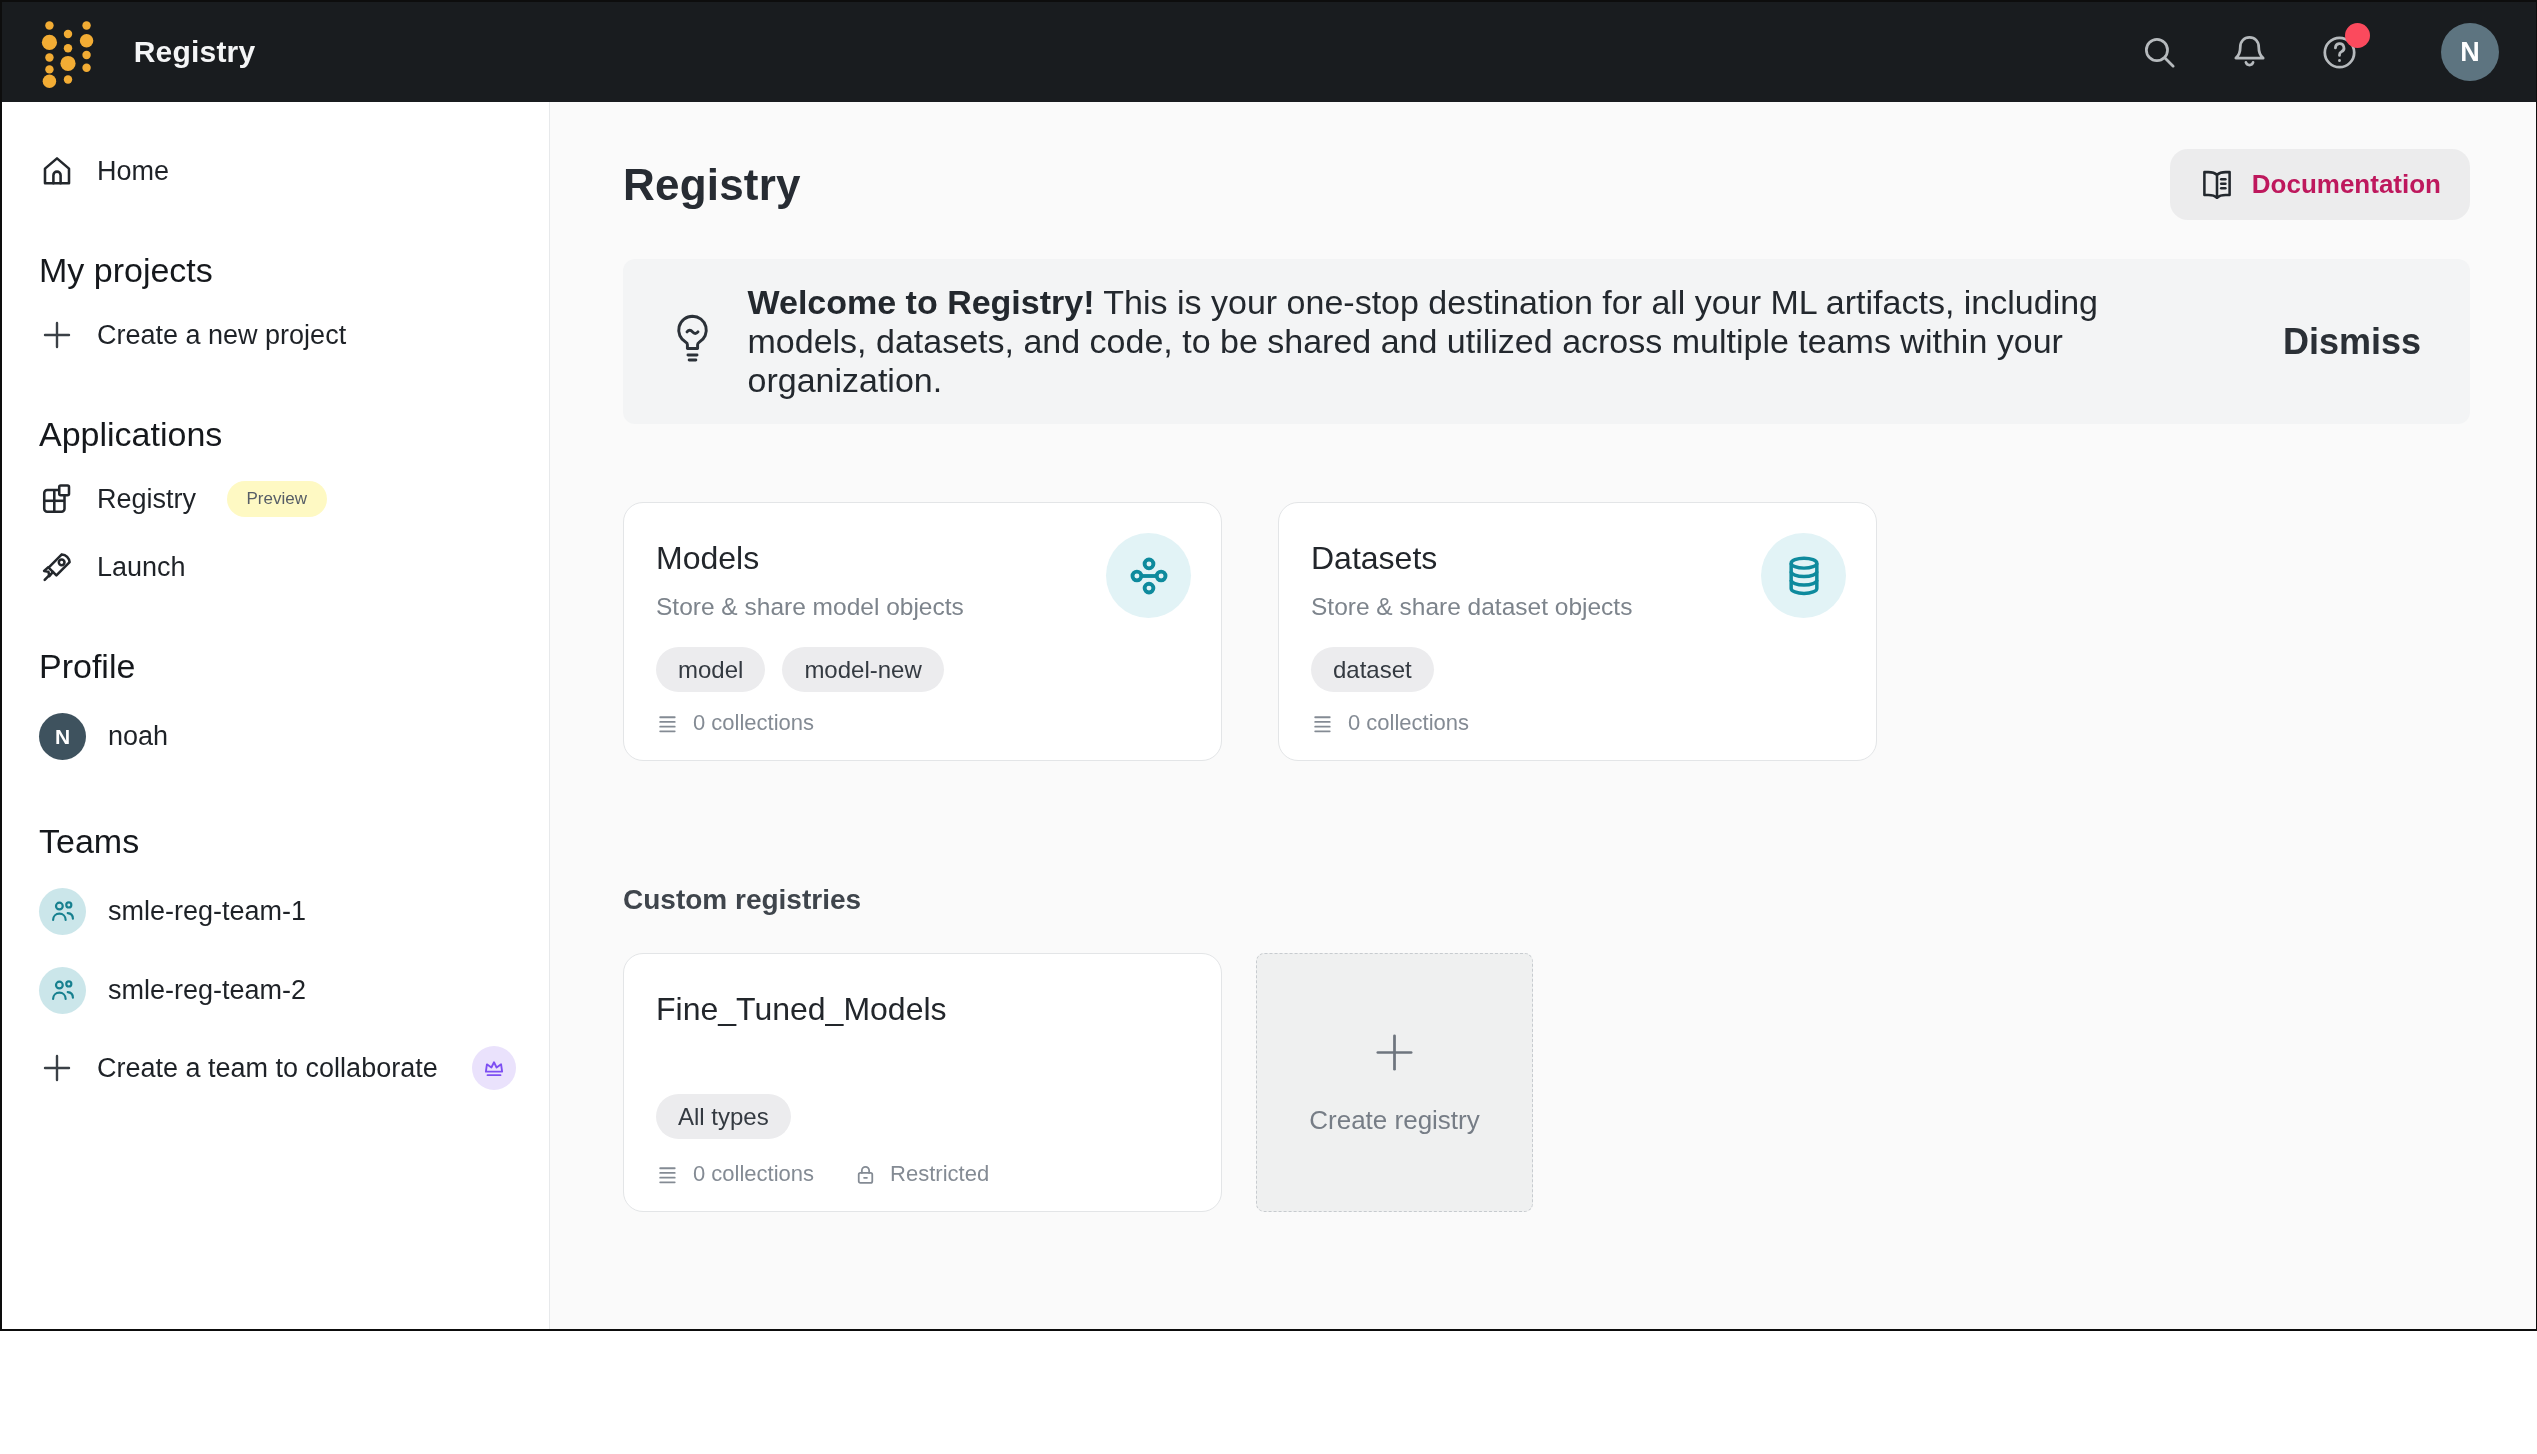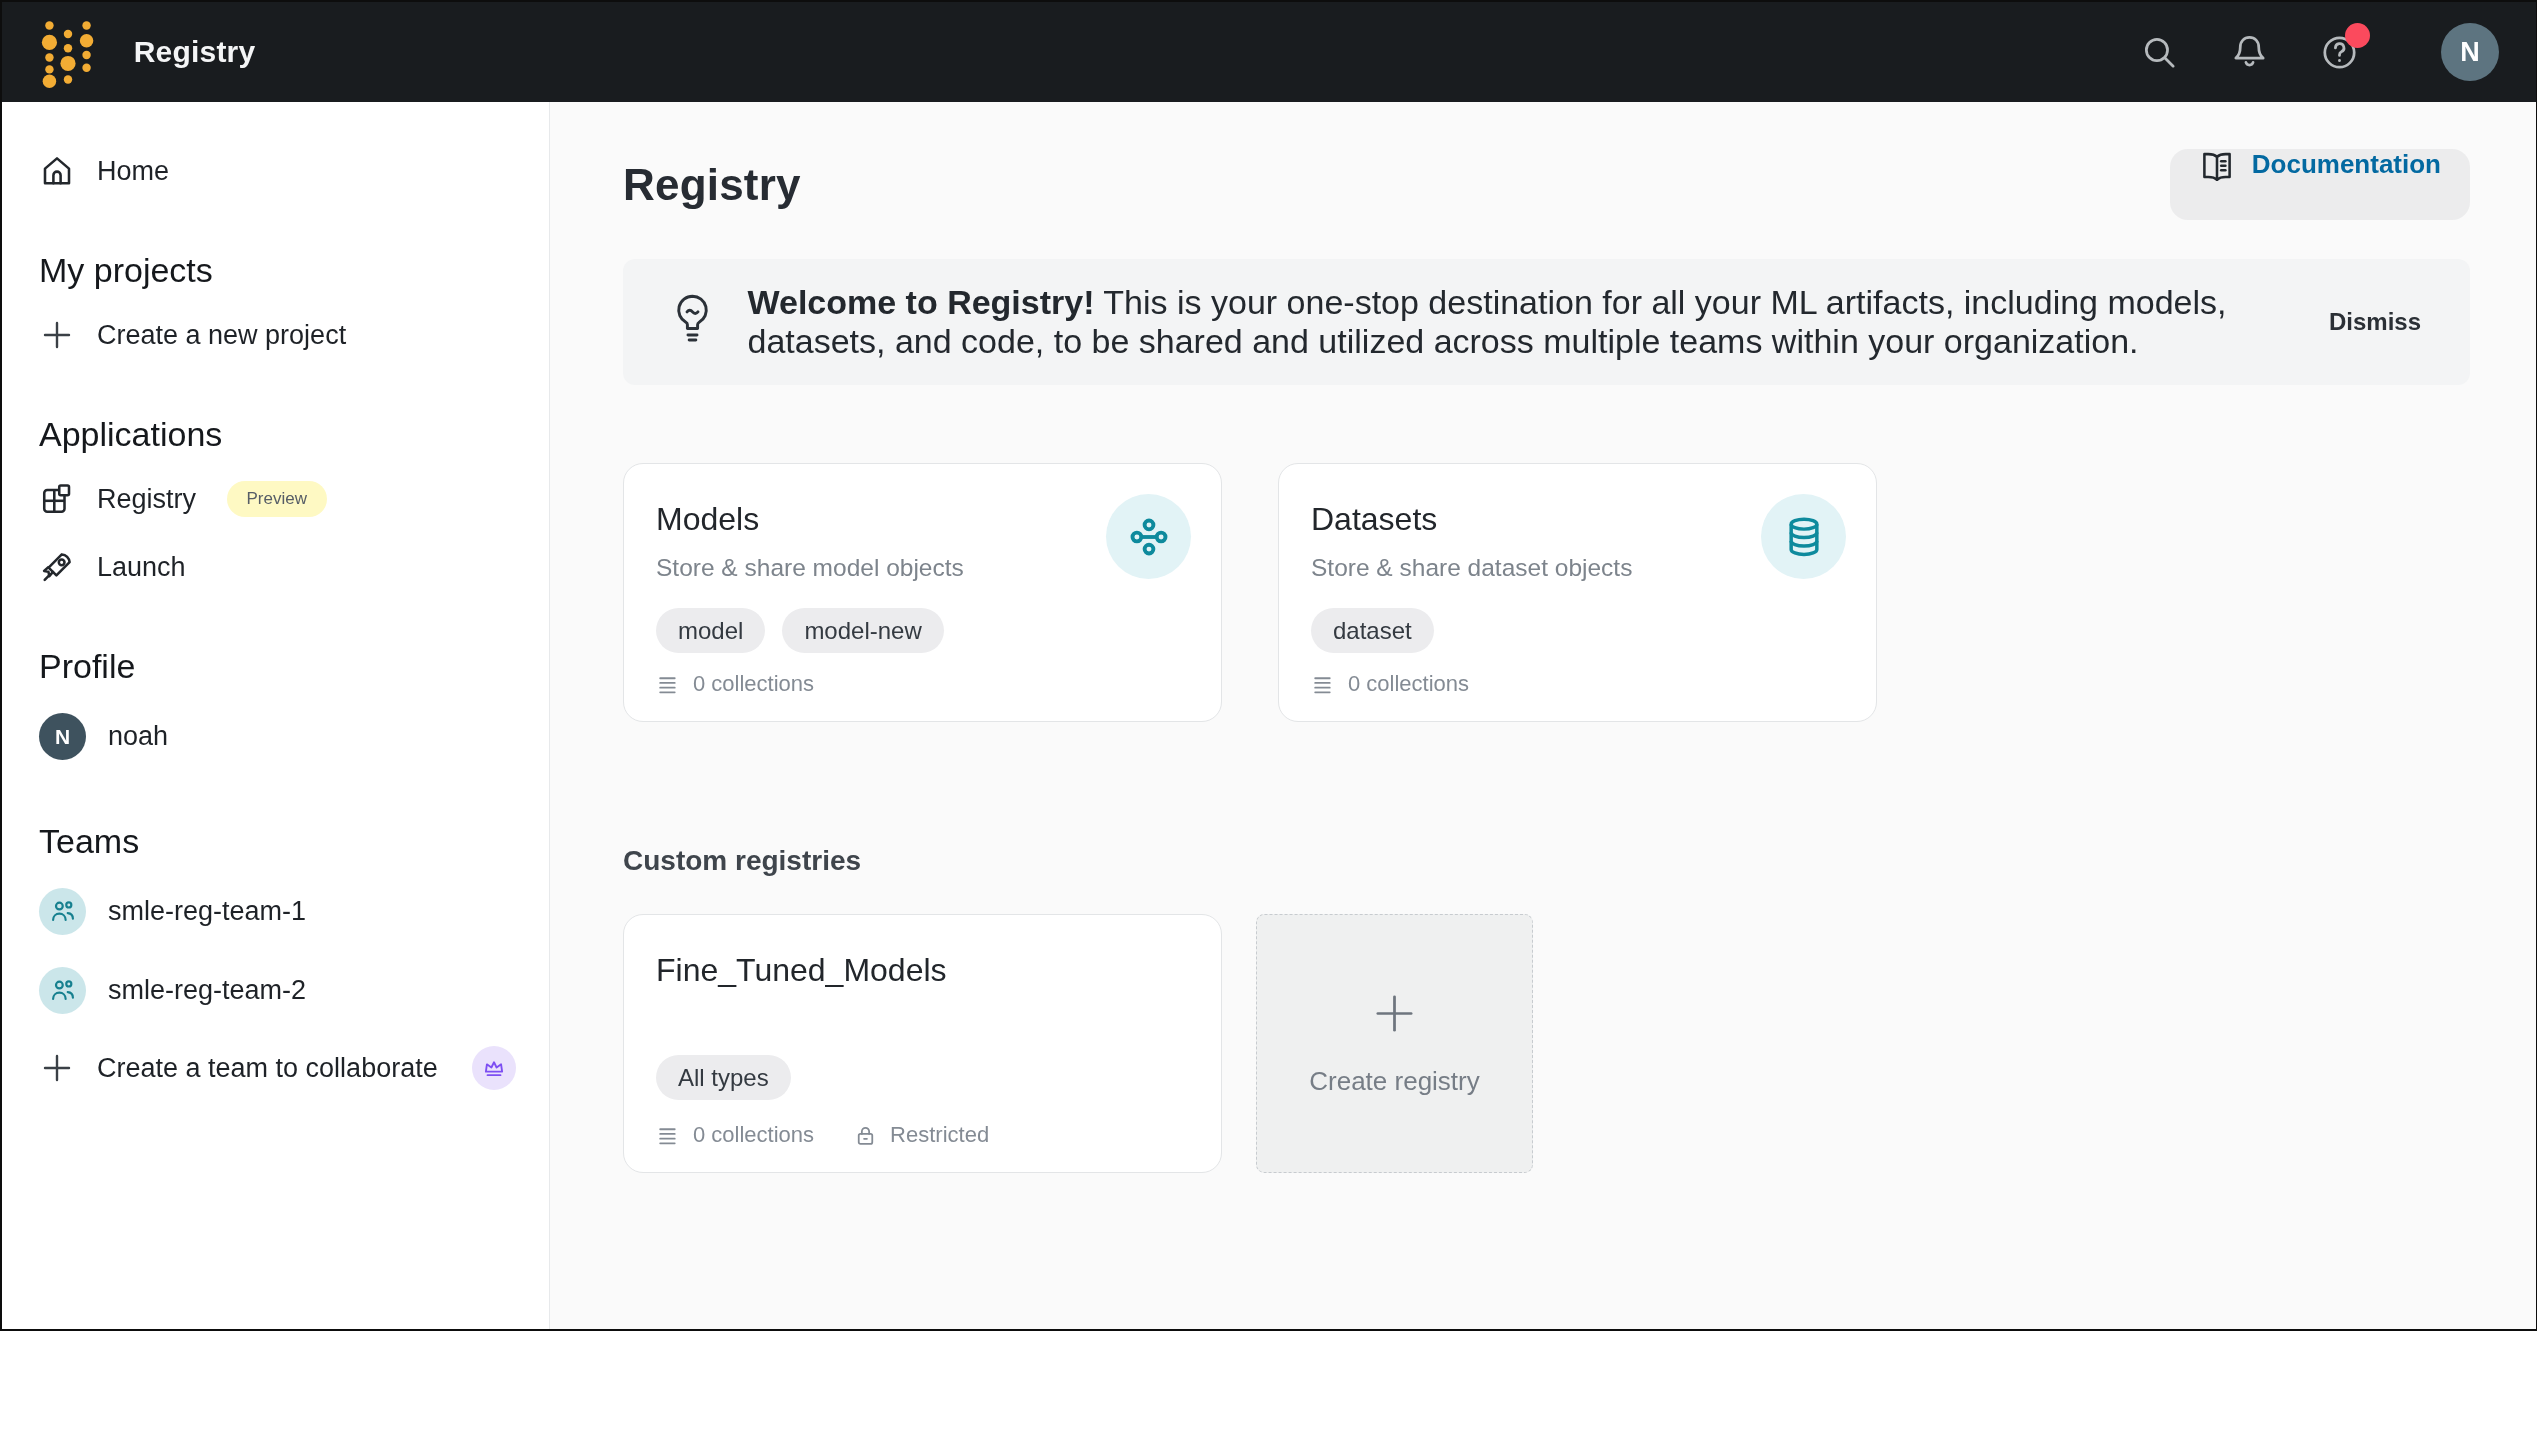--- a/index.html
+++ b/index.html
@@ -33,31 +33,31 @@
   .mini-avatar { width:47px; height:47px; border-radius:50%; background:#3e525e; color:#fff; font-size:21px; font-weight:600;
                  display:flex; align-items:center; justify-content:center; flex:0 0 47px; }
   .team-avatar { width:47px; height:47px; border-radius:50%; background:#cbe6ea; display:flex; align-items:center; justify-content:center; flex:0 0 47px; }
   .team-avatar svg { width:29px; height:29px; }
   .crown-badge { width:44px; height:44px; border-radius:50%; background:#eae2fc; display:flex; align-items:center; justify-content:center; margin-left:12px; }
   .crown-badge svg { width:25px; height:25px; }
 
   
   .main-header { display:flex; align-items:center; justify-content:space-between; }
   .page-title { font-size:44px; font-weight:600; color:#272c33; letter-spacing:0.2px; }
-  .doc-btn { display:flex; gap:17px; background:#ececed; border:none; border-radius:18px; height:71px;
-             padding:0 29px; font-size:26px; font-weight:700; color:#0369a1; cursor:pointer; font-family:inherit; }
+  .doc-btn { display:flex; align-items:center; gap:17px; background:#ececed; border:none; border-radius:18px; height:71px;
+             padding:0 29px; font-size:26px; font-weight:700; color:#be185d; cursor:pointer; font-family:inherit; }
   .doc-btn svg { width:36px; height:36px; }
 
   
   .banner { margin-top:39px; background:#f3f4f5; border-radius:12px; padding:24px 37px; display:flex; align-items:center; }
   .banner-bulb { flex:0 0 47px; margin:0 32px 0 8.5px; }
   .banner-bulb svg { width:47px; height:59px; }
   .banner-text { flex:1; font-size:34px; line-height:39px; color:#23282e; }
   .banner-text b { font-weight:700; }
-  .dismiss { font-size:24px; font-weight:700; color:#2b3036; margin-left:59px; margin-right:12px; cursor:pointer; white-space:nowrap; }
+  .dismiss { font-size:36px; font-weight:700; color:#2b3036; margin-left:59px; margin-right:12px; cursor:pointer; white-space:nowrap; }
 
   
   .cards-row { display:flex; gap:56px; margin-top:78px; }
   .reg-card { position:relative; width:599px; height:259px; background:#fff; border:1.7px solid #e3e5e7; border-radius:20px; cursor:pointer; }
   .card-title { position:absolute; top:37px; left:32px; font-size:32px; font-weight:500; color:#22262b; }
   .card-sub { position:absolute; top:90px; left:32px; font-size:24.5px; color:#7d848c; }
   .card-icon { position:absolute; top:30px; right:30px; width:85px; height:85px; border-radius:50%; background:#e2f3f6;
                display:flex; align-items:center; justify-content:center; }
   .card-icon svg { width:44px; height:44px; }
   .tag-row { position:absolute; top:144px; left:32px; display:flex; gap:17px; }

